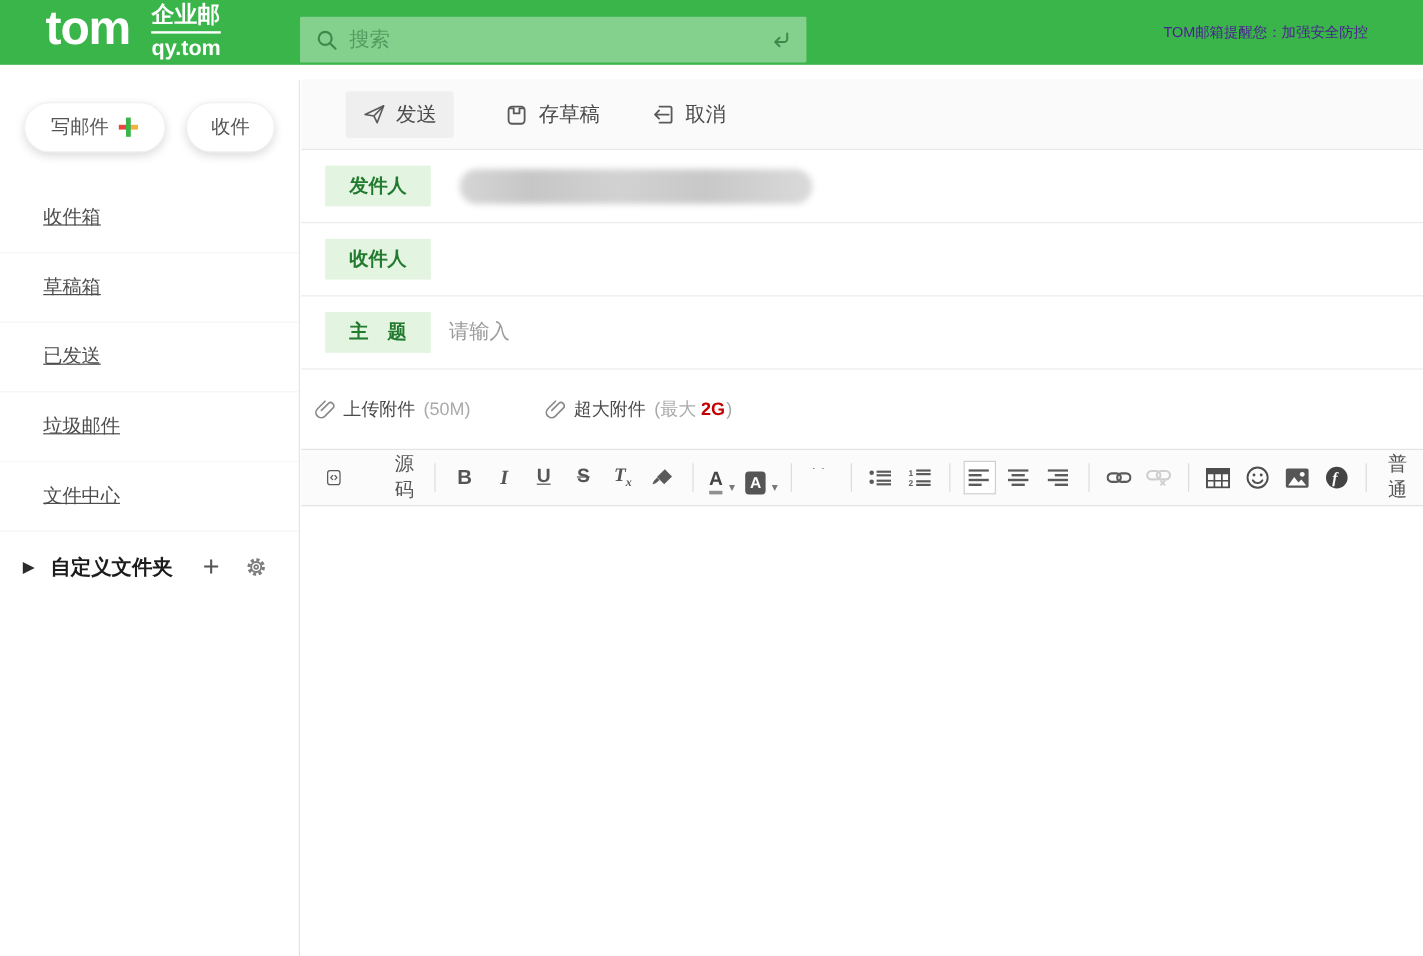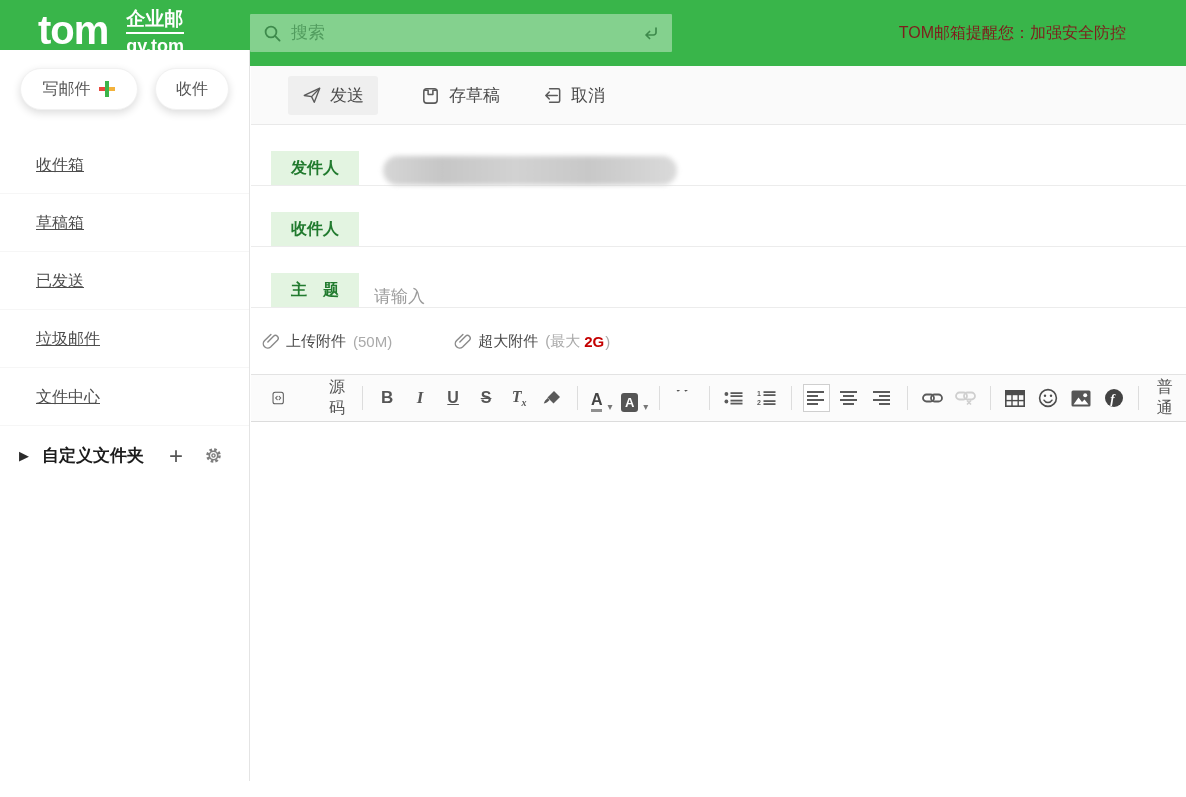--- a/index.html
+++ b/index.html
@@ -1,39 +1,39 @@
 <!DOCTYPE html>
 <html><head>
 <meta charset="utf-8">
 <style>
   * { margin:0; padding:0; box-sizing:border-box; }
   html,body { width:1186px; height:797px; overflow:hidden;
     font-family:"Liberation Sans","DejaVu Sans",sans-serif; background:#fff; }
 
   
-  .header { position:absolute; left:0; top:0; width:1186px; height:66px;
+  .header { position:absolute; left:0; top:0; width:1186px; height:54px;
     background:#39b54a; display:flex; align-items:center; }
   .logo { margin-left:38px; color:#fff; font-size:40px; font-weight:bold;
     letter-spacing:-1px; line-height:1; padding-bottom:6px; }
   .brand { margin-left:18px; color:#fff; font-weight:bold; line-height:1.1; }
   .brand-l1 { font-size:19px; border-bottom:2px solid #fff; padding-bottom:2px; }
   .brand-l2 { font-size:18px; margin-top:3px; }
   .searchbox { position:absolute; left:250px; top:14px; width:422px; height:38px;
     background:rgba(255,255,255,0.38); border-radius:1px;
     display:flex; align-items:center; }
   .searchbox .s-icon { margin-left:13px; display:flex; }
   .searchbox input { flex:1; margin-left:9px; border:none; outline:none;
     background:transparent; font-size:17px; color:#1d6e2c;
     font-family:"Liberation Sans",sans-serif; }
   .searchbox input::placeholder { color:rgba(20,90,35,0.45); }
   .searchbox .enter-icon { margin-right:12px; display:flex; }
-  .notice { margin-left:auto; margin-right:60px; color:#7f1d1d; font-size:16px; }
+  .notice { margin-left:auto; margin-right:46px; color:#4c1d95; font-size:12px; }
 
   
-  .sidebar { position:absolute; left:0; top:50px; width:250px; height:731px;
+  .sidebar { position:absolute; left:0; top:67px; width:250px; height:731px;
     background:#fff; border-right:1px solid #e4e4e4; }
   .pill-row { display:flex; padding:18px 0 0 20px; }
   .pill { height:42px; background:#fff; border:1px solid #f1f1f1; border-radius:22px;
     box-shadow:0 3px 8px rgba(0,0,0,0.14); display:flex; align-items:center;
     justify-content:center; font-size:16px; color:#555; cursor:pointer; }
   .pill.compose { width:118px; gap:7px; }
   .pill.receive { width:74px; margin-left:17px; }
   .nav { margin-top:26px; }
   .nav-item { height:58px; line-height:58px; padding-left:36px; font-size:16px;
     color:#4d4d4d; border-bottom:1px solid #f6f6f6; cursor:pointer;text-decoration:underline; }
@@ -48,21 +48,21 @@
   
   .main { position:absolute; left:251px; top:66px; width:935px; height:731px;
     background:#fff; display:flex; flex-direction:column; }
   .action-bar { height:59px; background:#fafafa; border-bottom:1px solid #e9e9e9;
     display:flex; align-items:center; padding-left:37px; gap:42px; flex:none; }
   .action { display:flex; align-items:center; gap:8px; font-size:17px; color:#4a4a4a;
     cursor:pointer; }
   .action.send { background:#efefef; border-radius:3px; padding:8px 14px; }
 
   .field-row { height:61px; border-bottom:1px solid #ececec; display:flex;
-    align-items:flex-end; padding-left:20px; flex:none; }
+    align-items:center; padding-left:20px; flex:none; }
   .field-label { width:88px; height:34px; background:#e3f4e1; color:#217a2e;
     font-size:16px; font-weight:bold; display:flex; align-items:center;
     justify-content:center; flex:none; }
   .redacted { margin-left:24px; width:294px; height:29px; border-radius:15px;
     background:linear-gradient(90deg,#d6d6d6,#c6c6c6 20%,#d2d2d2 45%,#c8c8c8 70%,#dadada);
     filter:blur(2.5px); }
   .field-row input { flex:1; margin-left:15px; margin-right:20px; border:none;
     outline:none; font-size:17px; color:#333;
     font-family:"Liberation Sans",sans-serif; }
   .field-row input::placeholder { color:#9b9b9b; }

